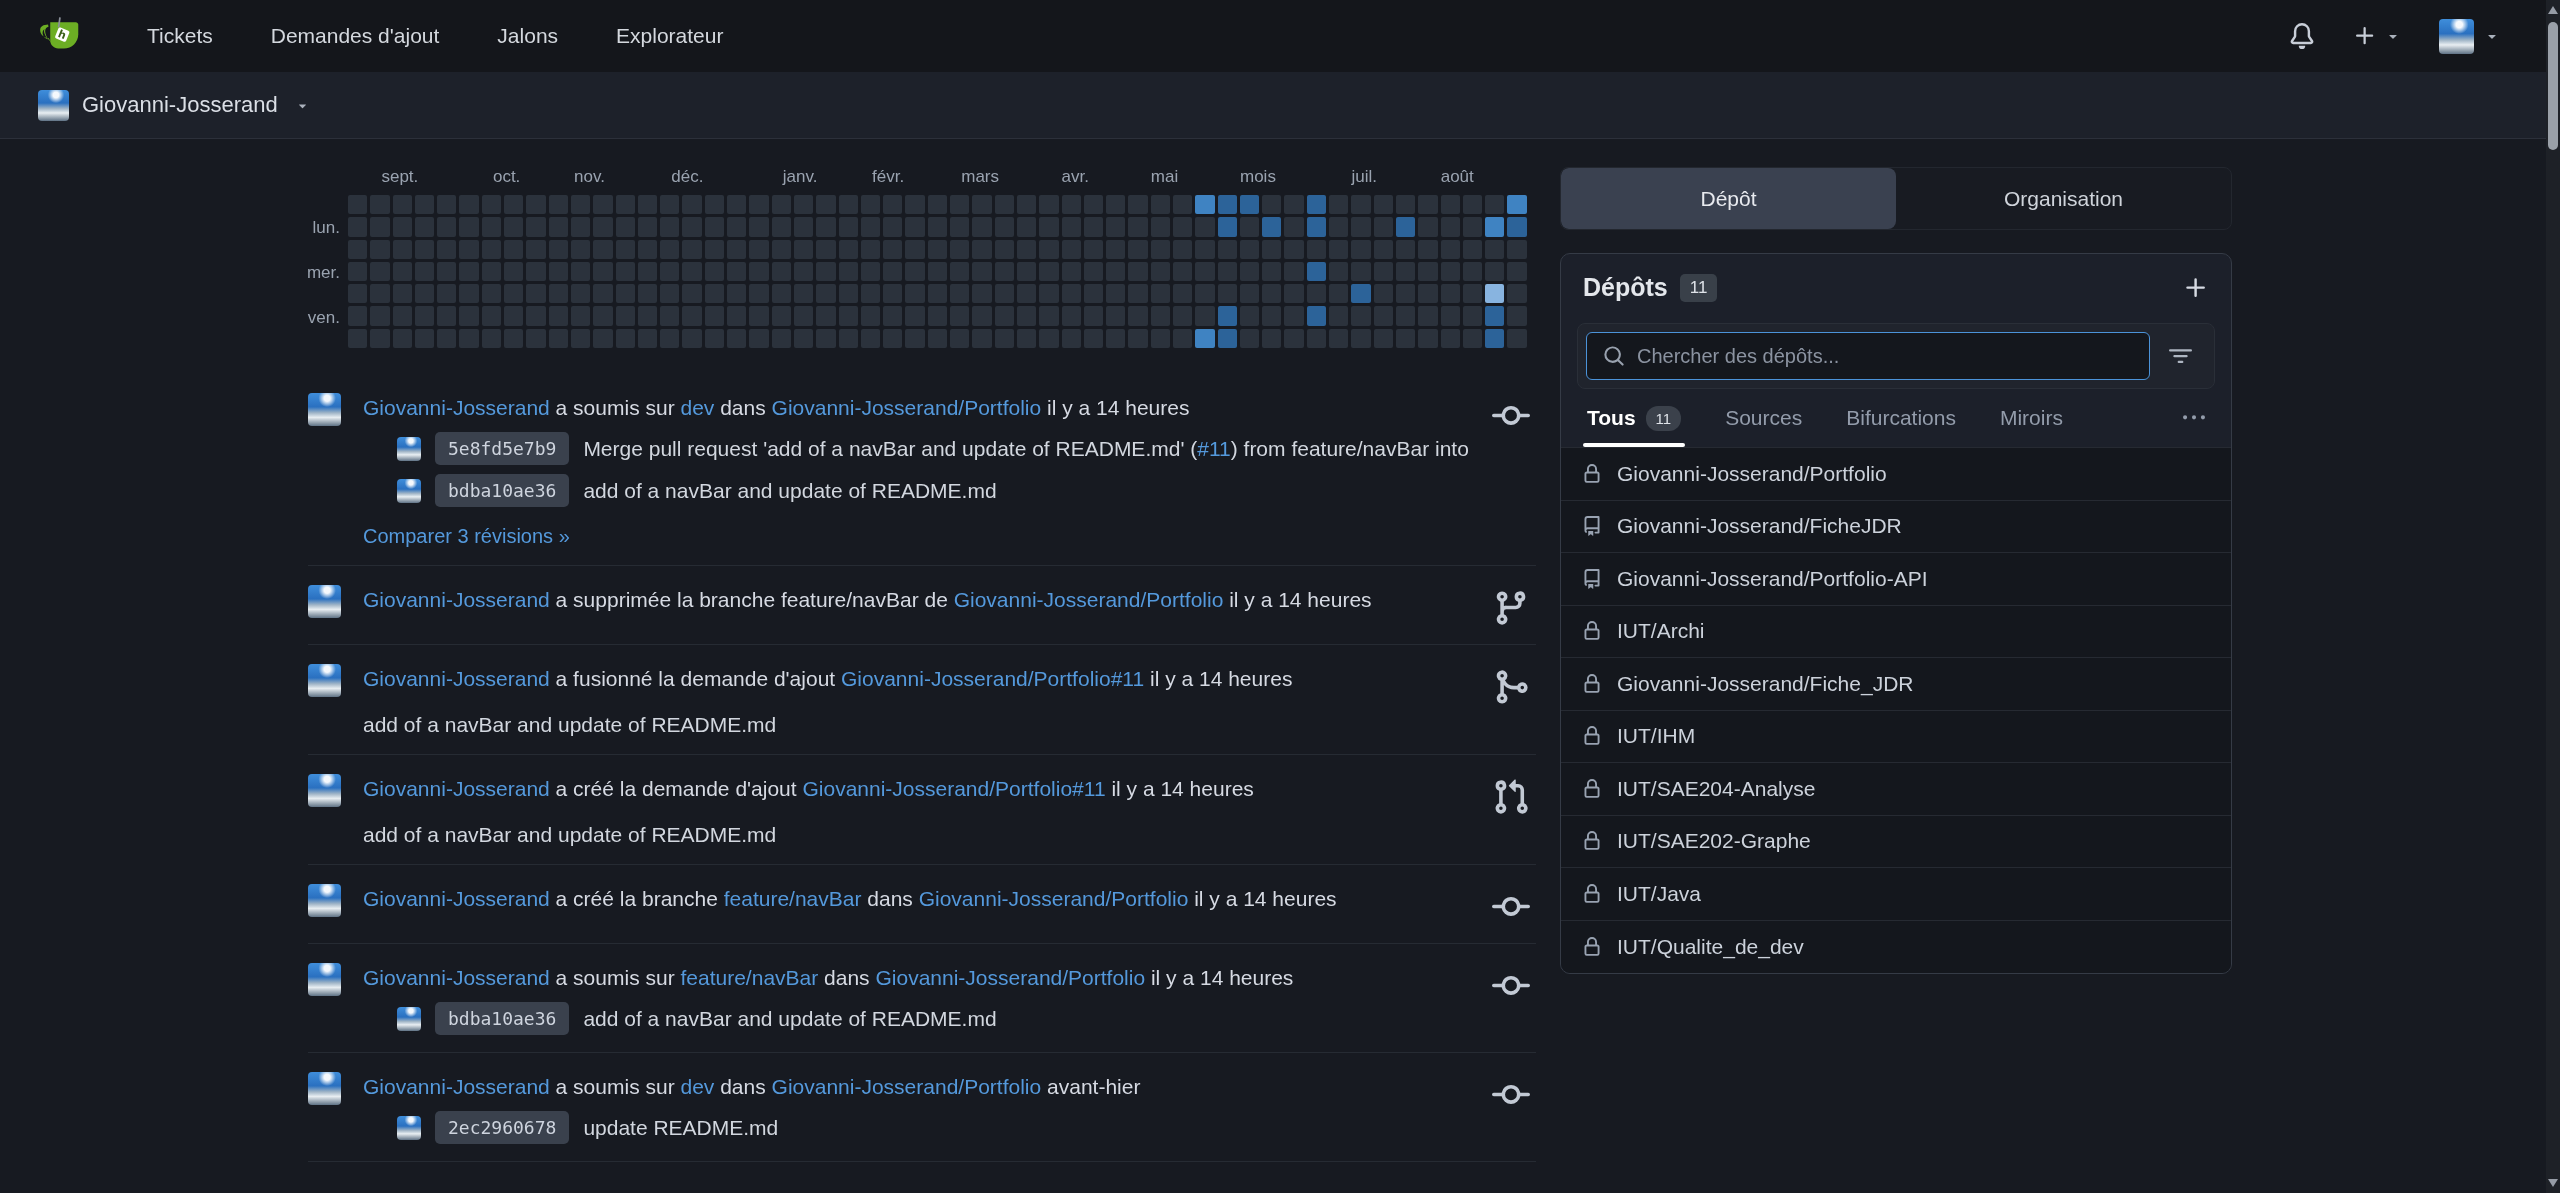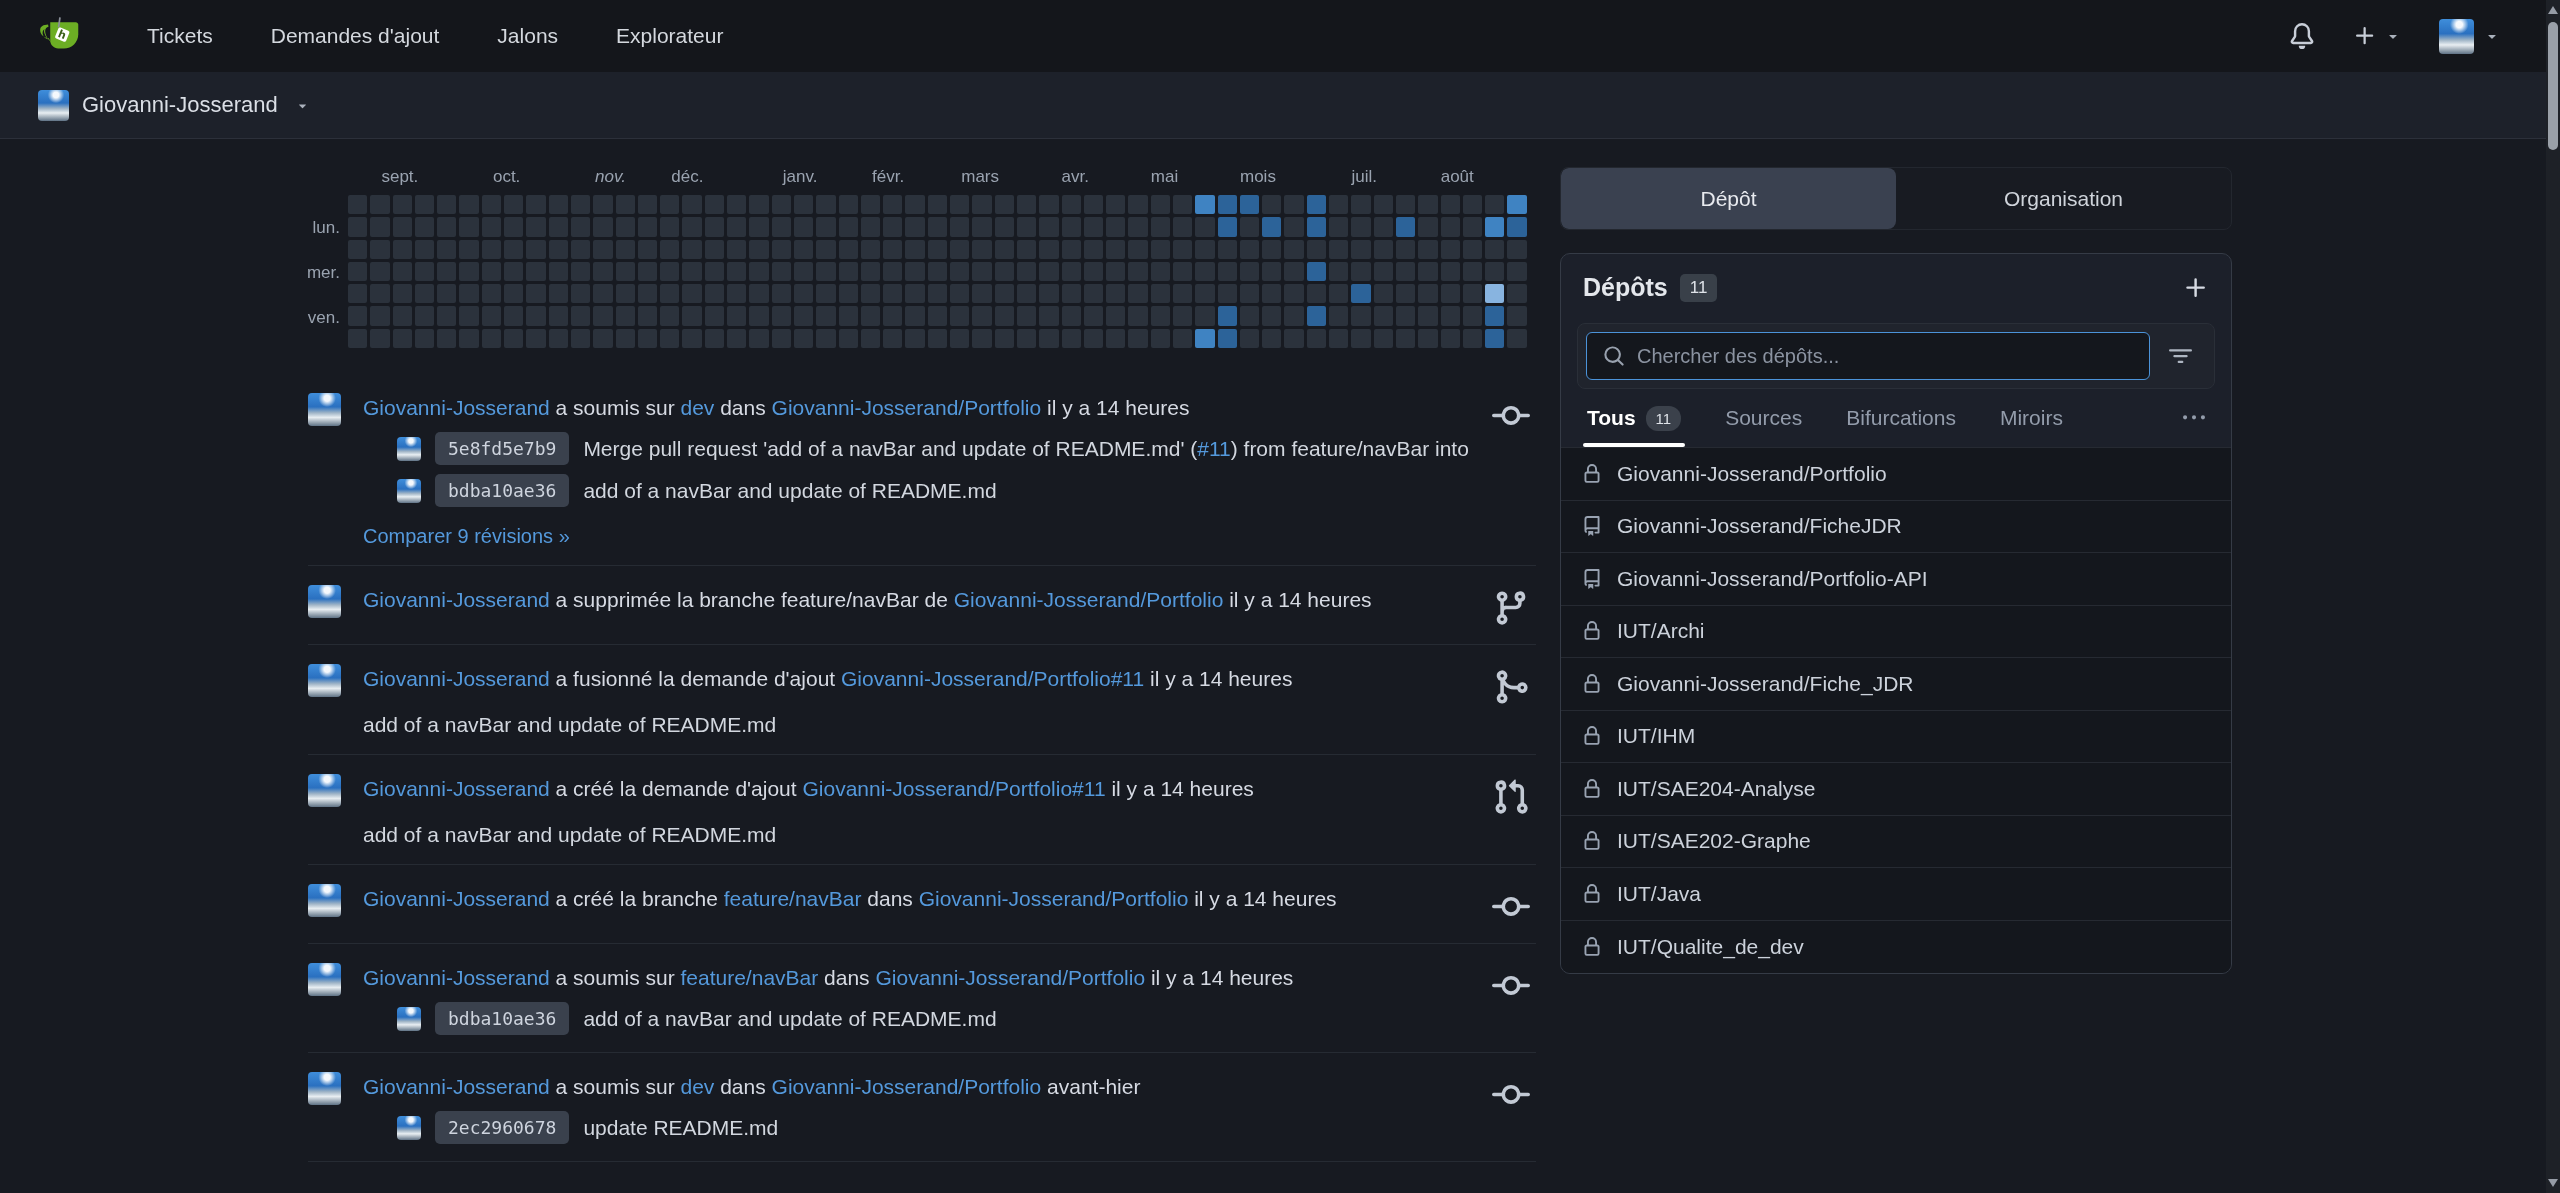--- a/index.html
+++ b/index.html
@@ -240,21 +240,21 @@
     <div class="hm-wrap">
       <div class="hm-days" id="hm-days">
           <span class="hm-day" style="top: 23.3px;">lun.</span>
           <span class="hm-day" style="top: 67.9px;">mer.</span>
           <span class="hm-day" style="top: 112.5px;">ven.</span>
         </div>
       <div class="hm-right">
         <div class="hm-months" id="hm-months">
             <span class="hm-month" style="left: 33.45px;">sept.</span>
             <span class="hm-month" style="left: 144.95px;">oct.</span>
-            <span class="hm-month" style="left: 247px; font-style: italic;">nov.</span>
+            <span class="hm-month" style="left: 226px;">nov.</span>
             <span class="hm-month" style="left: 323.35px;">déc.</span>
             <span class="hm-month" style="left: 434.85px;">janv.</span>
             <span class="hm-month" style="left: 524.05px;">févr.</span>
             <span class="hm-month" style="left: 613.25px;">mars</span>
             <span class="hm-month" style="left: 713.6px;">avr.</span>
             <span class="hm-month" style="left: 802.8px;">mai</span>
             <span class="hm-month" style="left: 892px;">mois</span>
             <span class="hm-month" style="left: 1003.5px;">juil.</span>
             <span class="hm-month" style="left: 1092.7px;">août</span>
           </div>
@@ -644,21 +644,21 @@
     <span class="avatar commit-avatar"></span>
     <a class="commit-hash">5e8fd5e7b9</a>
     <span class="commit-msg">Merge pull request 'add of a navBar and update of README.md' (<a class="lnk">#11</a>) from feature/navBar into ...</span>
   </div>
 
   <div class="commit-row">
     <span class="avatar commit-avatar"></span>
     <a class="commit-hash">bdba10ae36</a>
     <span class="commit-msg">add of a navBar and update of README.md</span>
   </div>
-</div><a class="feed-compare">Comparer 9 révisions »</a></div>
+</div><a class="feed-compare">Comparer 3 révisions »</a></div>
     <div class="feed-icon">
             <svg viewBox="0 0 16 16">
               <path d="M11.93 8.5a4.002 4.002 0 0 1-7.86 0H.75a.75.75 0 0 1 0-1.5h3.32a4.002 4.002 0 0 1 7.86 0h3.32a.75.75 0 0 1 0 1.5Zm-1.43-.75a2.5 2.5 0 1 0-5 0 2.5 2.5 0 0 0 5 0Z"></path>
             </svg>
           </div>
   </div>
 
   <div class="feed-item">
     <span class="avatar feed-avatar"></span>
     <div class="feed-main">

